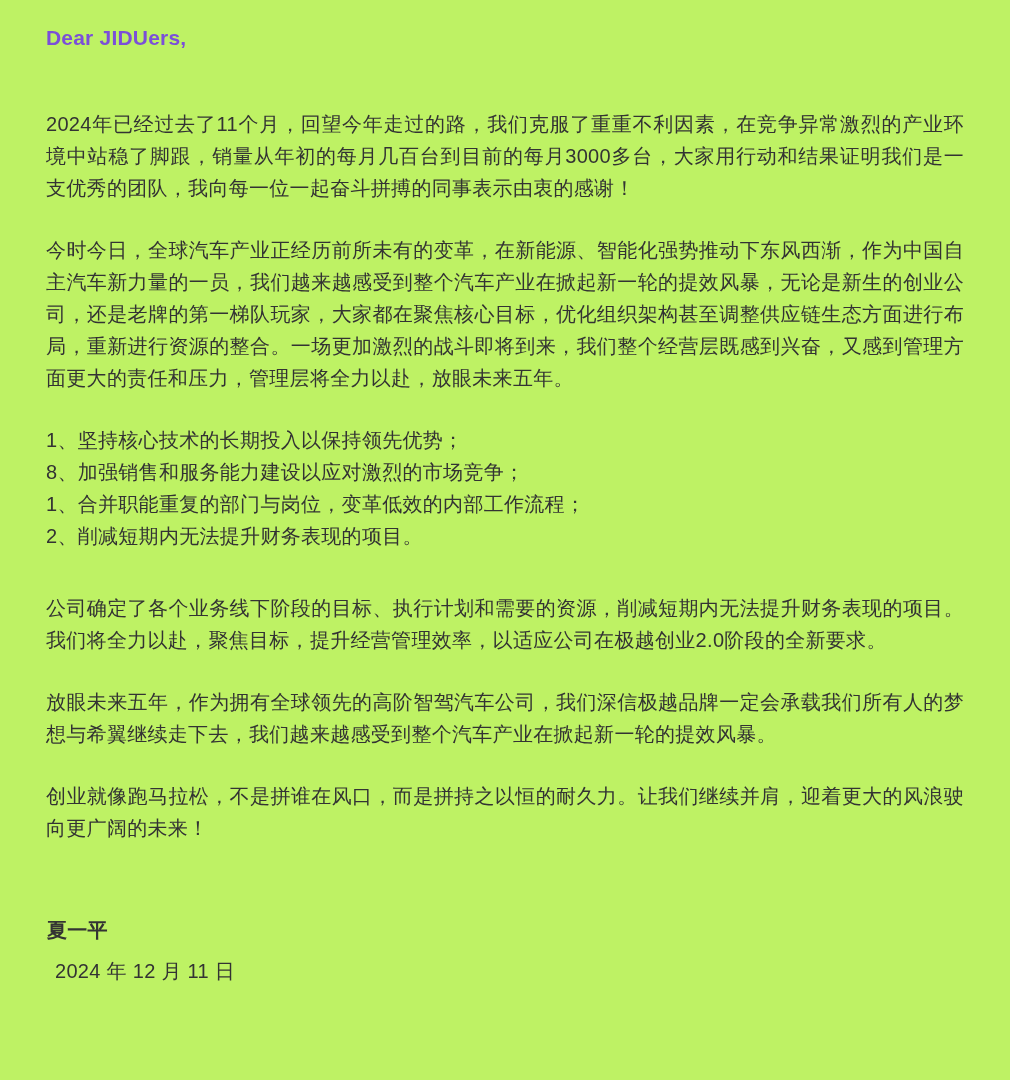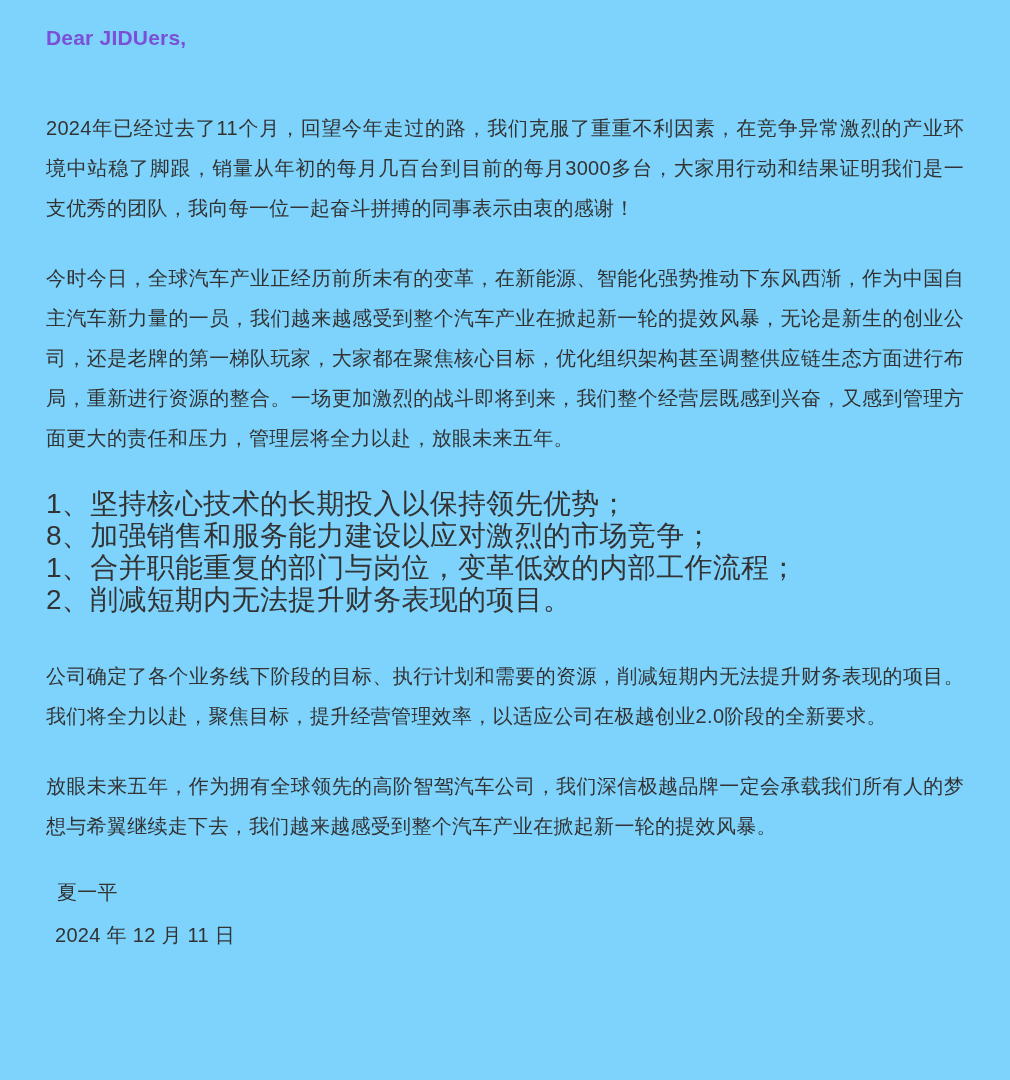--- a/index.html
+++ b/index.html
@@ -5,61 +5,61 @@
   html, body {
     margin: 0;
     padding: 0;
     background: #f4f4f4;
   }
   .page {
     position: relative;
     width: 1010px;
     height: 1080px;
     margin: 0 auto;
-    background: #7dd3fc;
+    background: #bef264;
     box-sizing: border-box;
     padding: 26px 46px 0 46px;
     overflow: hidden;
     font-family: "Liberation Sans", "DejaVu Sans", sans-serif;
     color: #333333;
   }
   .greeting {
     font-size: 21px;
     font-weight: 700;
     color: #7b4fd8;
     letter-spacing: 0.2px;
     margin: 0 0 58px 0;
   }
   .para {
     font-size: 20px;
-    line-height: 40px;
+    line-height: 32px;
     letter-spacing: 0.3px;
     text-align: justify;
     margin: 0 0 30px 0;
   }
   .action-list {
     margin: 0 0 40px 0;
     padding: 0;
     list-style: none;
   }
   .action-item {
-    font-size: 28px;
+    font-size: 20px;
     line-height: 32px;
     letter-spacing: 0.3px;
     margin: 0;
   }
   .para.last-body {
     margin-bottom: 70px;
   }
   .signature-block {
     font-size: 20px;
     line-height: 32px;
     letter-spacing: 0.3px;
   }
-  .signature-name { margin: 11px; }
+  .signature-name { margin: 1px; font-weight: bold; }
   .signature-date { margin: 9px; }
 </style>
 </head>
 <body>
 
 <div class="page">
 
   <p class="greeting">Dear JIDUers,</p>
 
   <p class="para">2024年已经过去了11个月，回望今年走过的路，我们克服了重重不利因素，在竞争异常激烈的产业环境中站稳了脚跟，销量从年初的每月几百台到目前的每月3000多台，大家用行动和结果证明我们是一支优秀的团队，我向每一位一起奋斗拼搏的同事表示由衷的感谢！</p>
@@ -71,19 +71,20 @@
     <p class="action-item">1、坚持核心技术的长期投入以保持领先优势；</p>
     <p class="action-item">8、加强销售和服务能力建设以应对激烈的市场竞争；</p>
     <p class="action-item">1、合并职能重复的部门与岗位，变革低效的内部工作流程；</p>
     <p class="action-item">2、削减短期内无法提升财务表现的项目。</p>
   </div>
 
   <p class="para">公司确定了各个业务线下阶段的目标、执行计划和需要的资源，削减短期内无法提升财务表现的项目。我们将全力以赴，聚焦目标，提升经营管理效率，以适应公司在极越创业2.0阶段的全新要求。</p>
 
   <p class="para">放眼未来五年，作为拥有全球领先的高阶智驾汽车公司，我们深信极越品牌一定会承载我们所有人的梦想与希翼继续走下去，我们越来越感受到整个汽车产业在掀起新一轮的提效风暴。</p>
 
+  <p class="para last-body">创业就像跑马拉松，不是拼谁在风口，而是拼持之以恒的耐久力。让我们继续并肩，迎着更大的风浪驶向更广阔的未来！</p>
 
   <div class="signature-block">
     <p class="signature-name">夏一平</p>
     <p class="signature-date">2024 年 12 月 11 日</p>
   </div>
 
 </div>
 
 </body></html>

